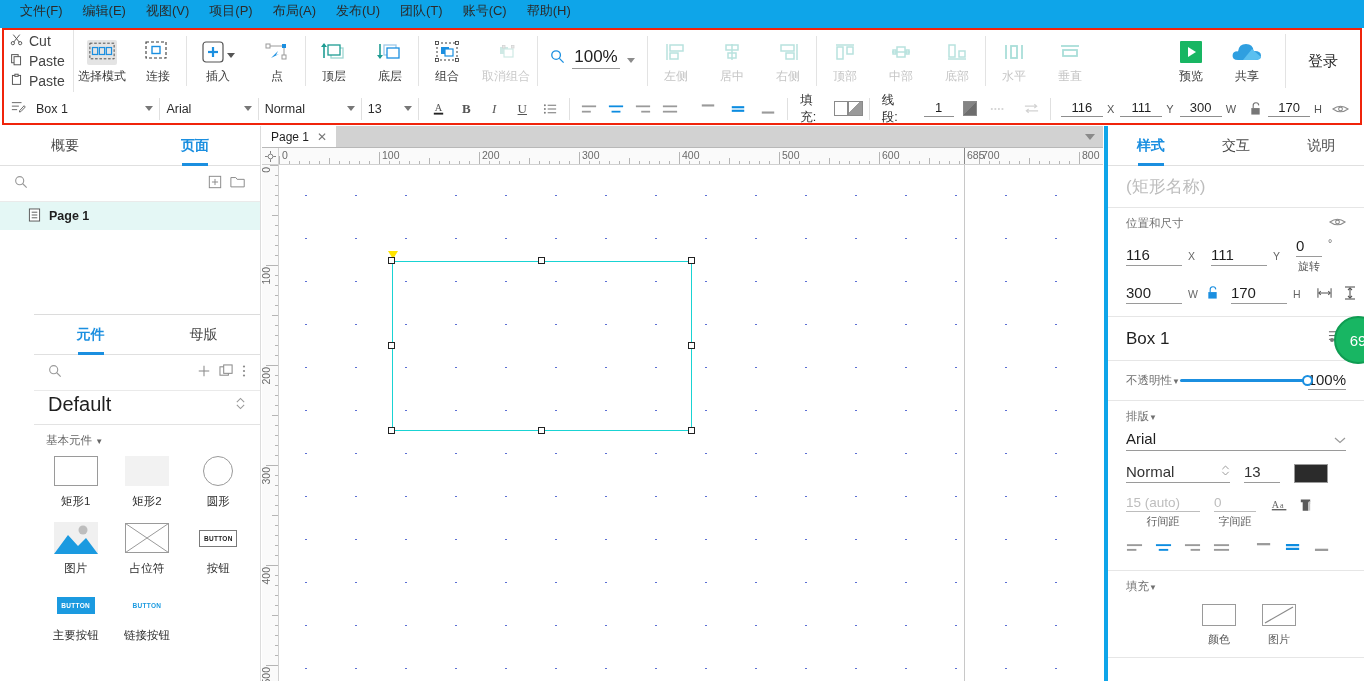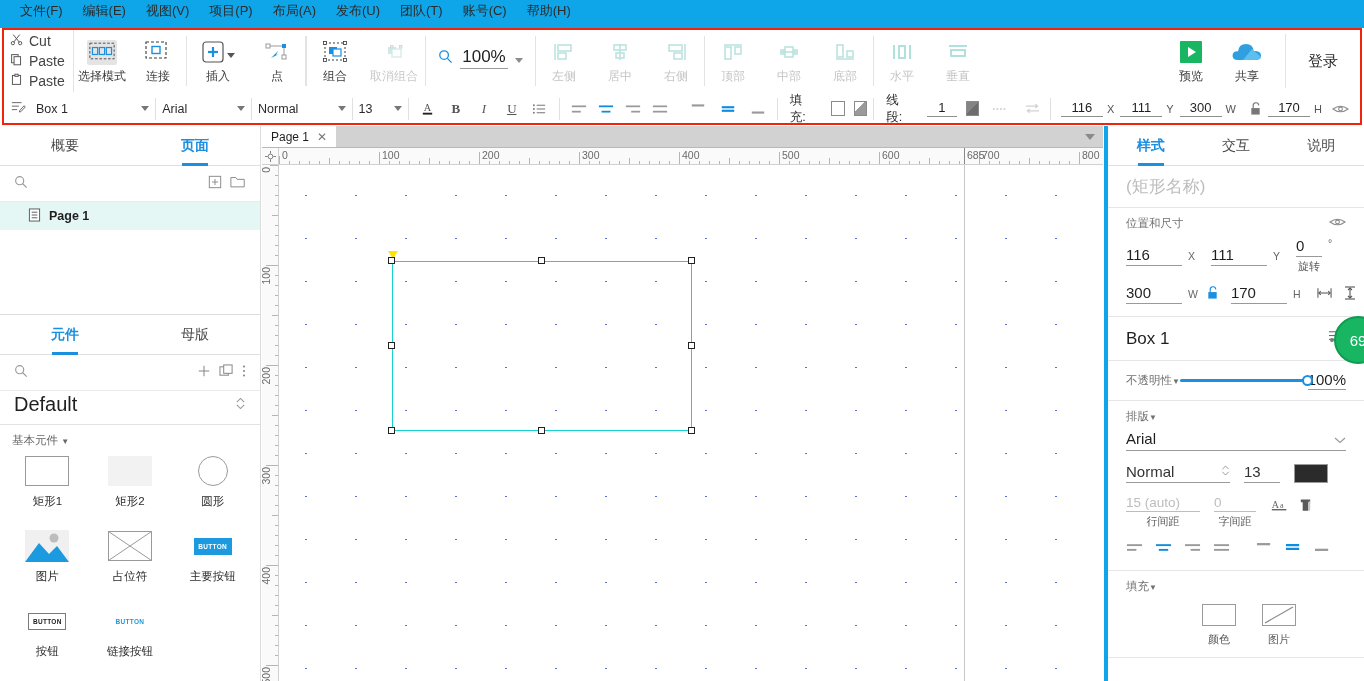--- a/index.html
+++ b/index.html
@@ -136,26 +136,26 @@
     border-bottom: 1px solid #eaeaea; gap: 8px;
   }
   .search-row .grow { flex: 1; }
   .page-list { flex: 0 0 auto; }
   .page-item {
     height: 28px; display: flex; align-items: center; gap: 8px;
     padding-left: 28px; font-size: 12.5px; color: #1f1f1f; cursor: default;
   }
   .page-item.selected { background: #e4f7f5; font-weight: bold; }
 
-  .panel-split { flex: 1; display: flex; flex-direction: column; border-top: 1px solid #dcdcdc; }
+  .panel-split { flex: 1; display: flex; flex-direction: column; border-top: 1px solid #dcdcdc; margin-left: 34px; }
   .lib-header { font-size: 20px; color: #1f1f1f; padding: 2px 14px 8px 14px;
     border-bottom: 1px solid #e3e3e3; display: flex; align-items: center; justify-content: space-between; }
   .lib-group { font-size: 11.5px; color: #666; padding: 8px 0 4px 12px; }
   .widget-grid {
-    display: grid; grid-template-columns: repeat(3, 1fr); row-gap: 16px;
+    display: grid; grid-template-columns: repeat(3, 1fr); row-gap: 8px;
     padding: 0 6px;
   }
   .widget {
     display: flex; flex-direction: column; align-items: center; gap: 6px;
     cursor: default; padding: 2px 0;
   }
   .widget .wi { height: 34px; display: flex; align-items: center; justify-content: center; }
   .widget .wl { font-size: 11.5px; color: #2b2b2b; }
 
   .w-rect1 { width: 44px; height: 30px; border: 1px solid #9a9a9a; background: #fff; }
@@ -389,20 +389,44 @@
             <line x1="19" y1="7" x2="19" y2="14" stroke="#9a9a9a" stroke-width="1"></line>
             <path d="M6 17 L13 10 L11 14 L14 13 Z" fill="#1b8fe0"></path>
           </svg>
         </span>
         <span class="lbl">点</span>
       </div>
     </div>
 
     <div class="tb-sep"></div>
 
+    <div class="tb-section">
+      <div class="tb-btn">
+        <span class="ico">
+          <svg width="26" height="22" viewBox="0 0 26 22">
+            <rect x="10" y="7" width="12" height="10" fill="none" stroke="#9dd6d2" stroke-width="1.3"></rect>
+            <rect x="7" y="4" width="12" height="10" fill="#fff" stroke="#1e9c93" stroke-width="1.3"></rect>
+            <line x1="3" y1="17" x2="3" y2="3" stroke="#1e9c93" stroke-width="1.6"></line>
+            <path d="M3 2 L6 6 L0 6 Z" fill="#1e9c93"></path>
+          </svg>
+        </span>
+        <span class="lbl">顶层</span>
+      </div>
+      <div class="tb-btn">
+        <span class="ico">
+          <svg width="26" height="22" viewBox="0 0 26 22">
+            <rect x="7" y="4" width="12" height="10" fill="none" stroke="#9dc9e8" stroke-width="1.3"></rect>
+            <rect x="10" y="7" width="12" height="10" fill="#fff" stroke="#1b8fe0" stroke-width="1.3"></rect>
+            <line x1="3" y1="3" x2="3" y2="17" stroke="#1e9c93" stroke-width="1.6"></line>
+            <path d="M3 18 L0 14 L6 14 Z" fill="#1e9c93"></path>
+          </svg>
+        </span>
+        <span class="lbl">底层</span>
+      </div>
+    </div>
 
     <div class="tb-sep"></div>
 
     <div class="tb-section">
       <div class="tb-btn">
         <span class="ico">
           <svg width="26" height="22" viewBox="0 0 26 22">
             <rect x="3" y="2" width="20" height="17" fill="none" stroke="#3a3a3a" stroke-width="1" stroke-dasharray="2,2"></rect>
             <rect x="7" y="6" width="8" height="7" fill="#1b8fe0"></rect>
             <rect x="11" y="8" width="8" height="7" fill="#fff" stroke="#1b8fe0" stroke-width="1.2"></rect>
@@ -669,21 +693,21 @@
         </svg>
       </span>
       <span class="fb-ico">
         <svg width="16" height="14" viewBox="0 0 18 14" stroke="#9a9a9a" stroke-width="2.4">
           <line x1="2" y1="11" x2="16" y2="11"></line>
         </svg>
       </span>
     </div>
     <div class="fb-div"></div>
 
-    <div class="fb-cell" style="gap:9px;padding-left:12px">
+    <div class="fb-cell" style="padding-left:12px">
       <span class="fb-label">填充:</span>
       <span class="swatch-outline"></span>
       <span class="swatch-grad"></span>
     </div>
     <div class="fb-div"></div>
 
     <div class="fb-cell" style="gap:9px;padding-left:12px">
       <span class="fb-label">线段:</span>
       <span class="fb-num">1</span>
       <span class="swatch-solid"></span>
@@ -856,29 +880,29 @@
               <rect x="0.5" y="0.5" width="43" height="29"></rect>
               <line x1="0.5" y1="0.5" x2="43.5" y2="29.5"></line>
                 <line x1="43.5" y1="0.5" x2="0.5" y2="29.5"></line>
             </svg>
           </span>
           <span class="wl">占位符</span>
         </div>
 
         <div class="widget">
           <span class="wi">
+              <span class="w-btn">BUTTON</span>
+            </span>
+          <span class="wl">按钮</span>
+        </div>
+        <div class="widget">
+          <span class="wi">
               <span class="w-btn primary">BUTTON</span>
             </span>
           <span class="wl">主要按钮</span>
-        </div>
-        <div class="widget">
-          <span class="wi">
-              <span class="w-btn">BUTTON</span>
-            </span>
-          <span class="wl">按钮</span>
         </div>
         <div class="widget">
           <span class="wi">
               <span class="w-btn link">BUTTON</span>
             </span>
           <span class="wl">链接按钮</span>
         </div>
       </div>
     </div>
   </div>

